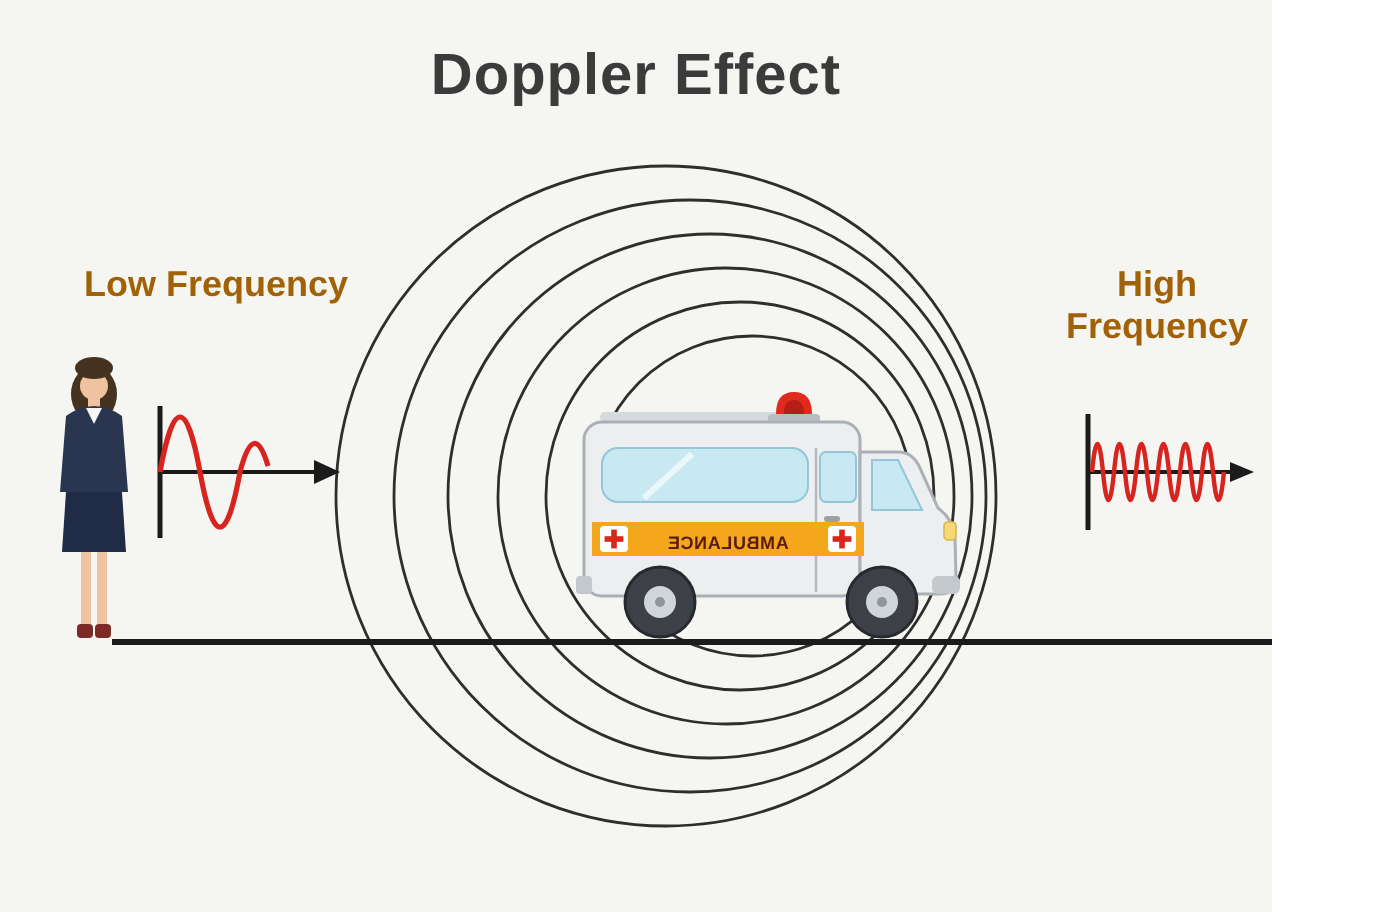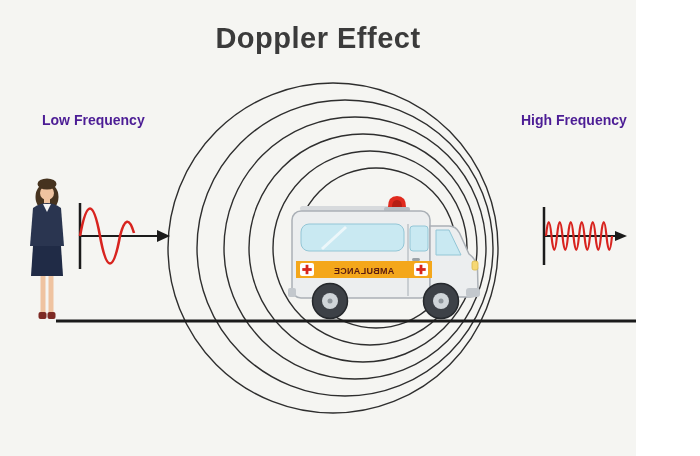--- a/index.html
+++ b/index.html
@@ -10,22 +10,22 @@
     overflow:hidden;
     font-family:"Liberation Sans", sans-serif;
   }
   .title{
     position:absolute;top:22px;left:0;right:0;
     text-align:center;
     font-size:29px;font-weight:700;letter-spacing:.5px;
     color:#3b3b3b;
   }
   .freq-label{
-    position:absolute;top:112px;
-    font-size:14px;font-weight:700;color:#4c1d95;
+    position:absolute;top:132px;
+    font-size:18px;font-weight:700;color:#a16207;
   }
   .freq-label.left{left:42px;}
   .freq-label.right{left:521px;text-align:center;}
   svg.scene{position:absolute;left:0;top:0;}
 </style>
 </head>
 <body>
 
 <div class="canvas">
 

